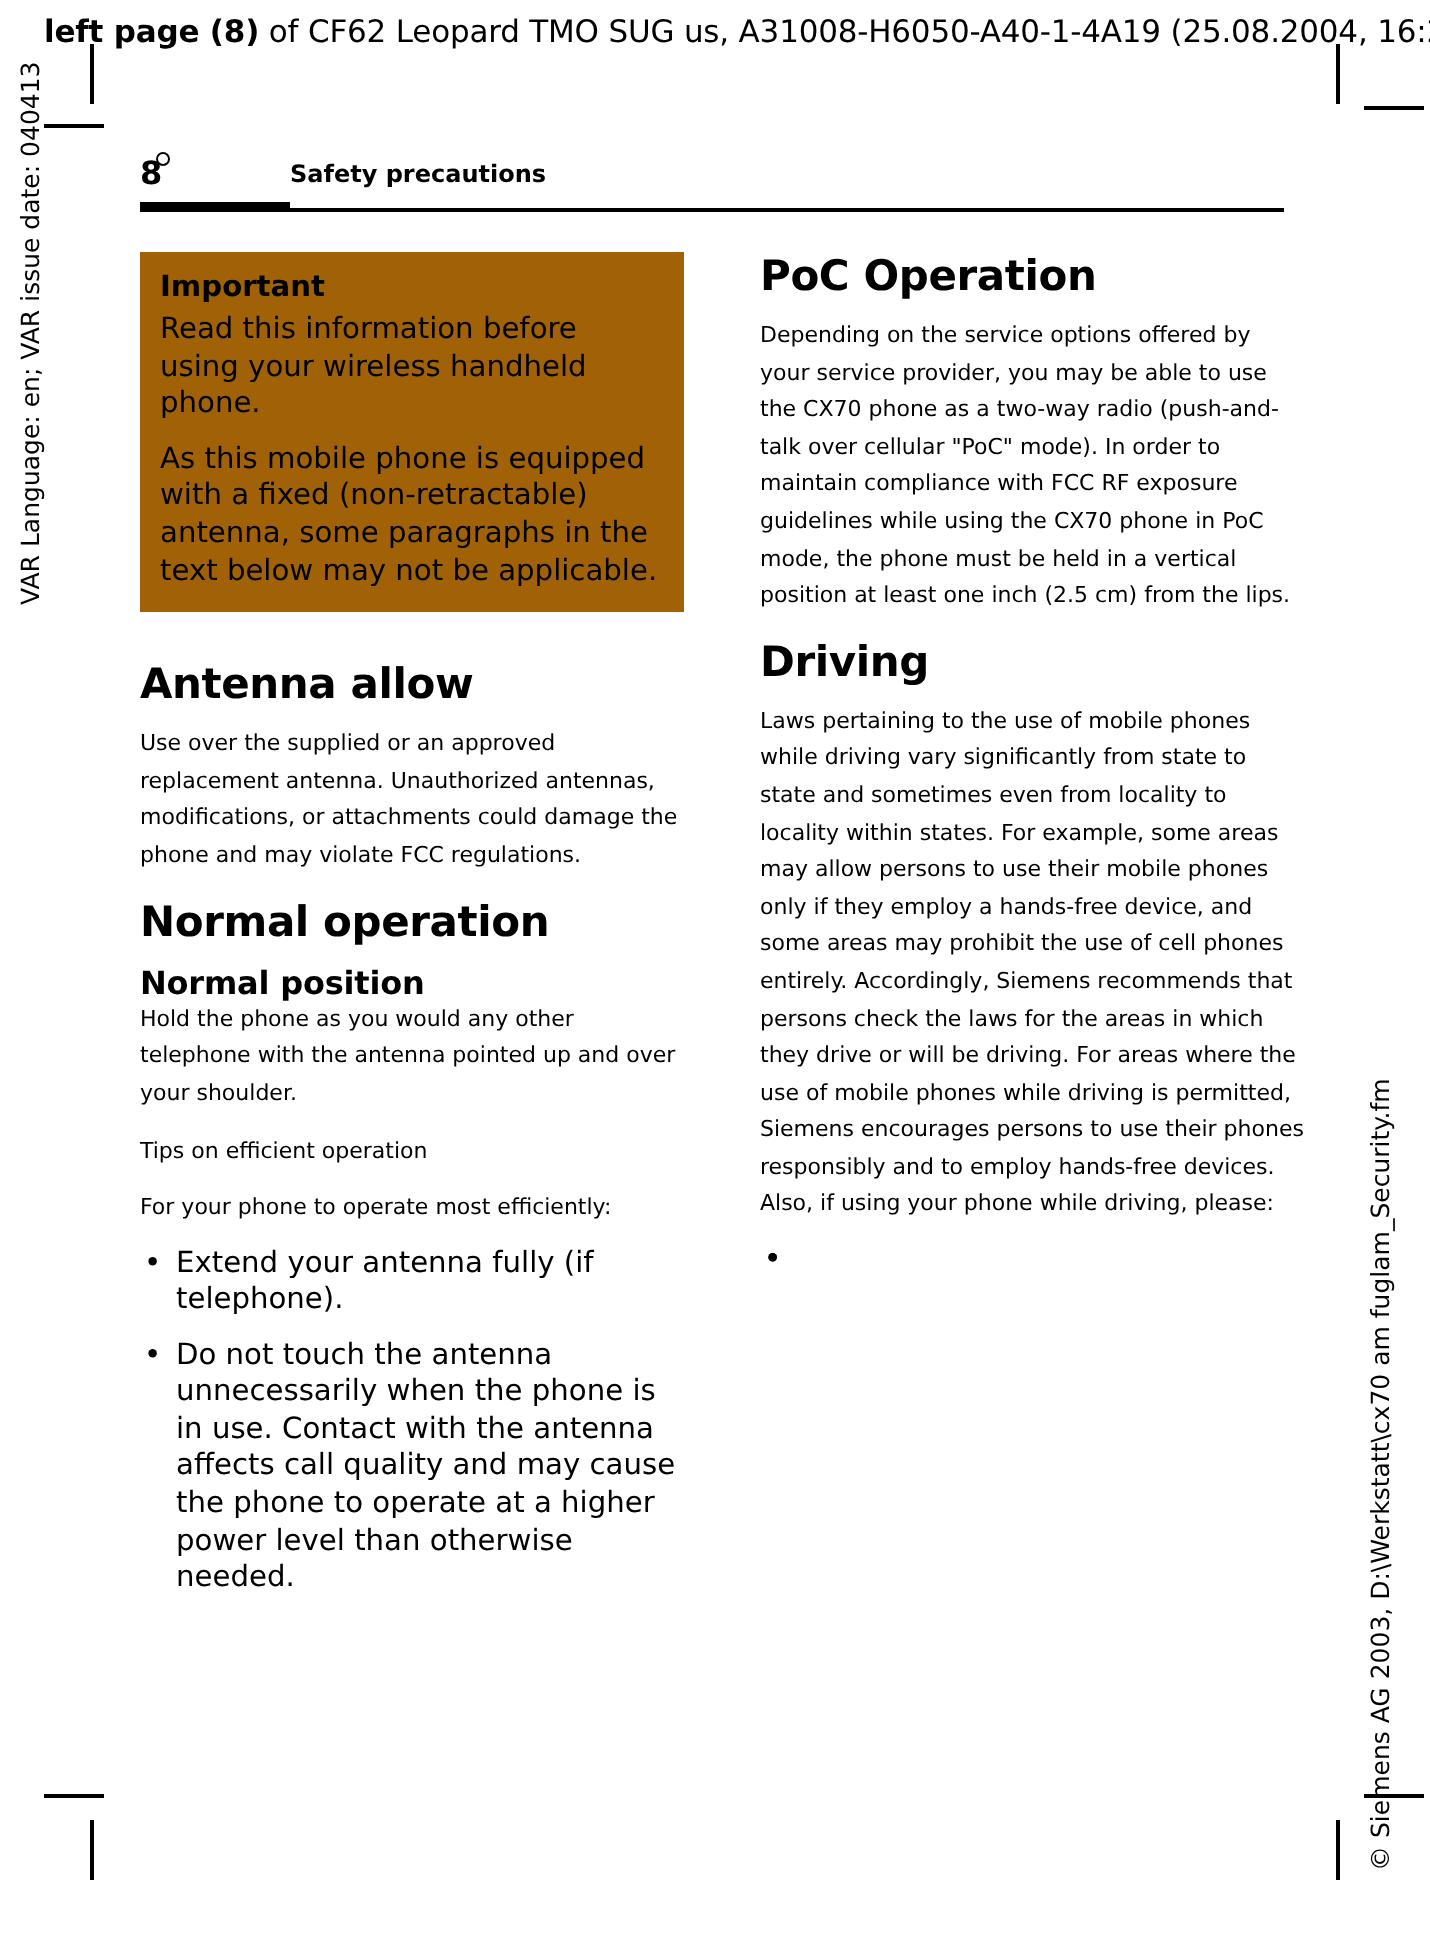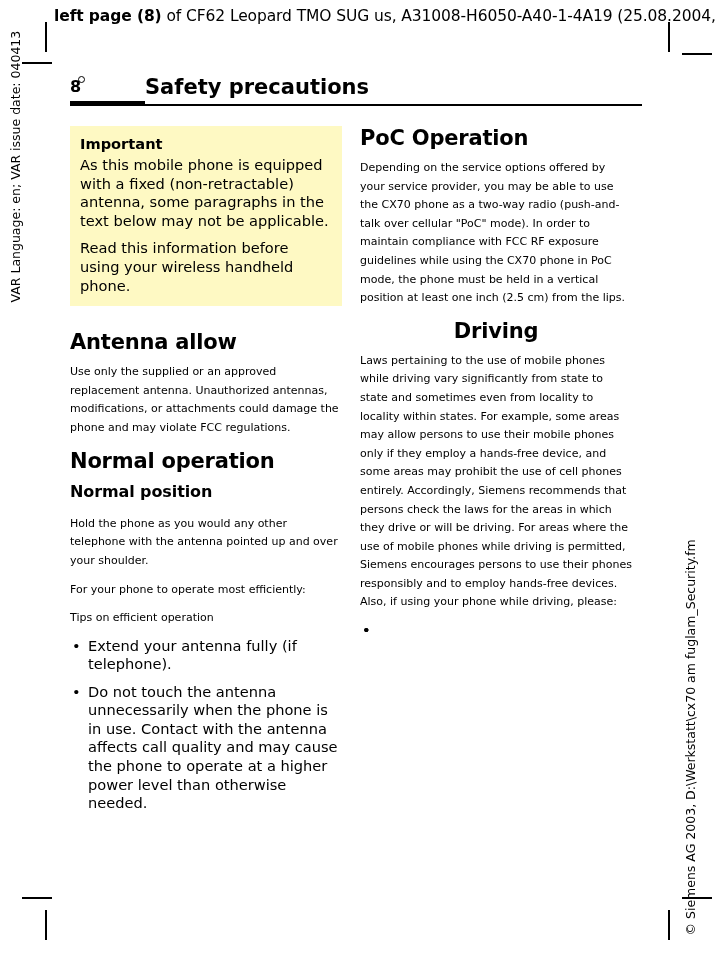--- a/index.html
+++ b/index.html
@@ -21,21 +21,21 @@
   .page-banner {
     position: absolute;
     left: 22px;
     top: 6px;
     width: 680px;
     font-size: 15.5px;
     line-height: 20px;
     white-space: nowrap;
     letter-spacing: -0.1px;
   }
-  .page-banner .bold { font-weight: bold; margin-left: 32px; }
+  .page-banner .bold { font-weight: bold; }
 
   
   .crop { position: absolute; background: #000; }
   .crop-v { width: 2px; height: 30px; }
   .crop-h { width: 30px; height: 2px; }
   .reg-dot {
     position: absolute;
     width: 5px; height: 5px;
     border-radius: 50%;
     border: 1.5px solid #000;
@@ -79,21 +79,21 @@
     left: 0;
     top: 0;
     font-size: 16px;
     font-weight: bold;
     line-height: 22px;
   }
   .chapter-title {
     position: absolute;
     left: 75px;
     top: 0;
-    font-size: 21px;
+    font-size: 12px;
     font-weight: bold;
     line-height: 22px;
   }
   .rule-thick {
     position: absolute;
     left: 0;
     top: 25px;
     width: 75px;
     height: 5px;
     background: #000;
@@ -107,51 +107,51 @@
     background: #000;
   }
 
   
   .col {
     position: absolute;
     top: 126px;
     width: 272px;
   }
   .col-left  { left: 70px; }
-  .col-right { left: 360px; }
+  .col-right { left: 380px; }
 
   
   h1.sec {
     font-size: 21px;
     font-weight: bold;
     line-height: 24px;
     margin: 0 0 9px 0;
     letter-spacing: -0.2px;
   }
   h2.sub {
     font-size: 16px;
     font-weight: bold;
     line-height: 19px;
-    margin: 0 0 14px 0;
+    margin: 0 0 0 0;
     letter-spacing: -0.1px;
   }
   p.body {
     font-size: 11px;
     line-height: 18.6px;
     margin: 0 0 11px 0;
     text-align: left;
   }
   p.body.tight { margin-bottom: 9px; }
 
   .gap-top-lg { margin-top: 22px; }
-  .gap-top-md { margin-top: 18px; text-align: center; }
+  .gap-top-md { margin-top: 18px; }
 
   
   .note-box {
-    background: #fef9c3;
+    background: #a16207;
     padding: 8px 10px 11px 10px;
     margin: 0 0 24px 0;
     width: 252px;
   }
   .note-box .note-title {
     font-size: 14.6px;
     font-weight: bold;
     line-height: 19px;
     margin: 0 0 3px 0;
   }
@@ -211,34 +211,34 @@
   <div class="folio">8</div>
   <div class="chapter-title">Safety precautions</div>
   <div class="rule-thick"></div>
   <div class="rule-thin"></div>
 </div>
 
 <div class="col col-left">
 
   <div class="note-box">
     <div class="note-title">Important</div>
+    <p>Read this information before using your wireless handheld phone.</p>
     <p>As this mobile phone is equipped with a fixed (non-retractable) antenna, some paragraphs in the text below may not be applicable.</p>
-    <p>Read this information before using your wireless handheld phone.</p>
   </div>
 
   <h1 class="sec">Antenna allow</h1>
-  <p class="body">Use only the supplied or an approved replacement antenna. Unauthorized antennas, modifications, or attachments could damage the phone and may violate FCC regulations.</p>
+  <p class="body">Use over the supplied or an approved replacement antenna. Unauthorized antennas, modifications, or attachments could damage the phone and may violate FCC regulations.</p>
 
   <h1 class="sec gap-top-lg">Normal operation</h1>
 
   <h2 class="sub">Normal position</h2>
   <p class="body">Hold the phone as you would any other telephone with the antenna pointed up and over your shoulder.</p>
 
+  <p class="body tight">Tips on efficient operation</p>
   <p class="body tight">For your phone to operate most efficiently:</p>
-  <p class="body tight">Tips on efficient operation</p>
 
   <ul class="bullets">
     <li>
       <span class="bullet-dot">•</span>
       <span>Extend your antenna fully (if telephone).</span>
     </li>
     <li>
       <span class="bullet-dot">•</span>
       <span>Do not touch the antenna unnecessarily when the phone is in use. Contact with the antenna affects call quality and may cause the phone to operate at a higher power level than otherwise needed.</span>
     </li>

